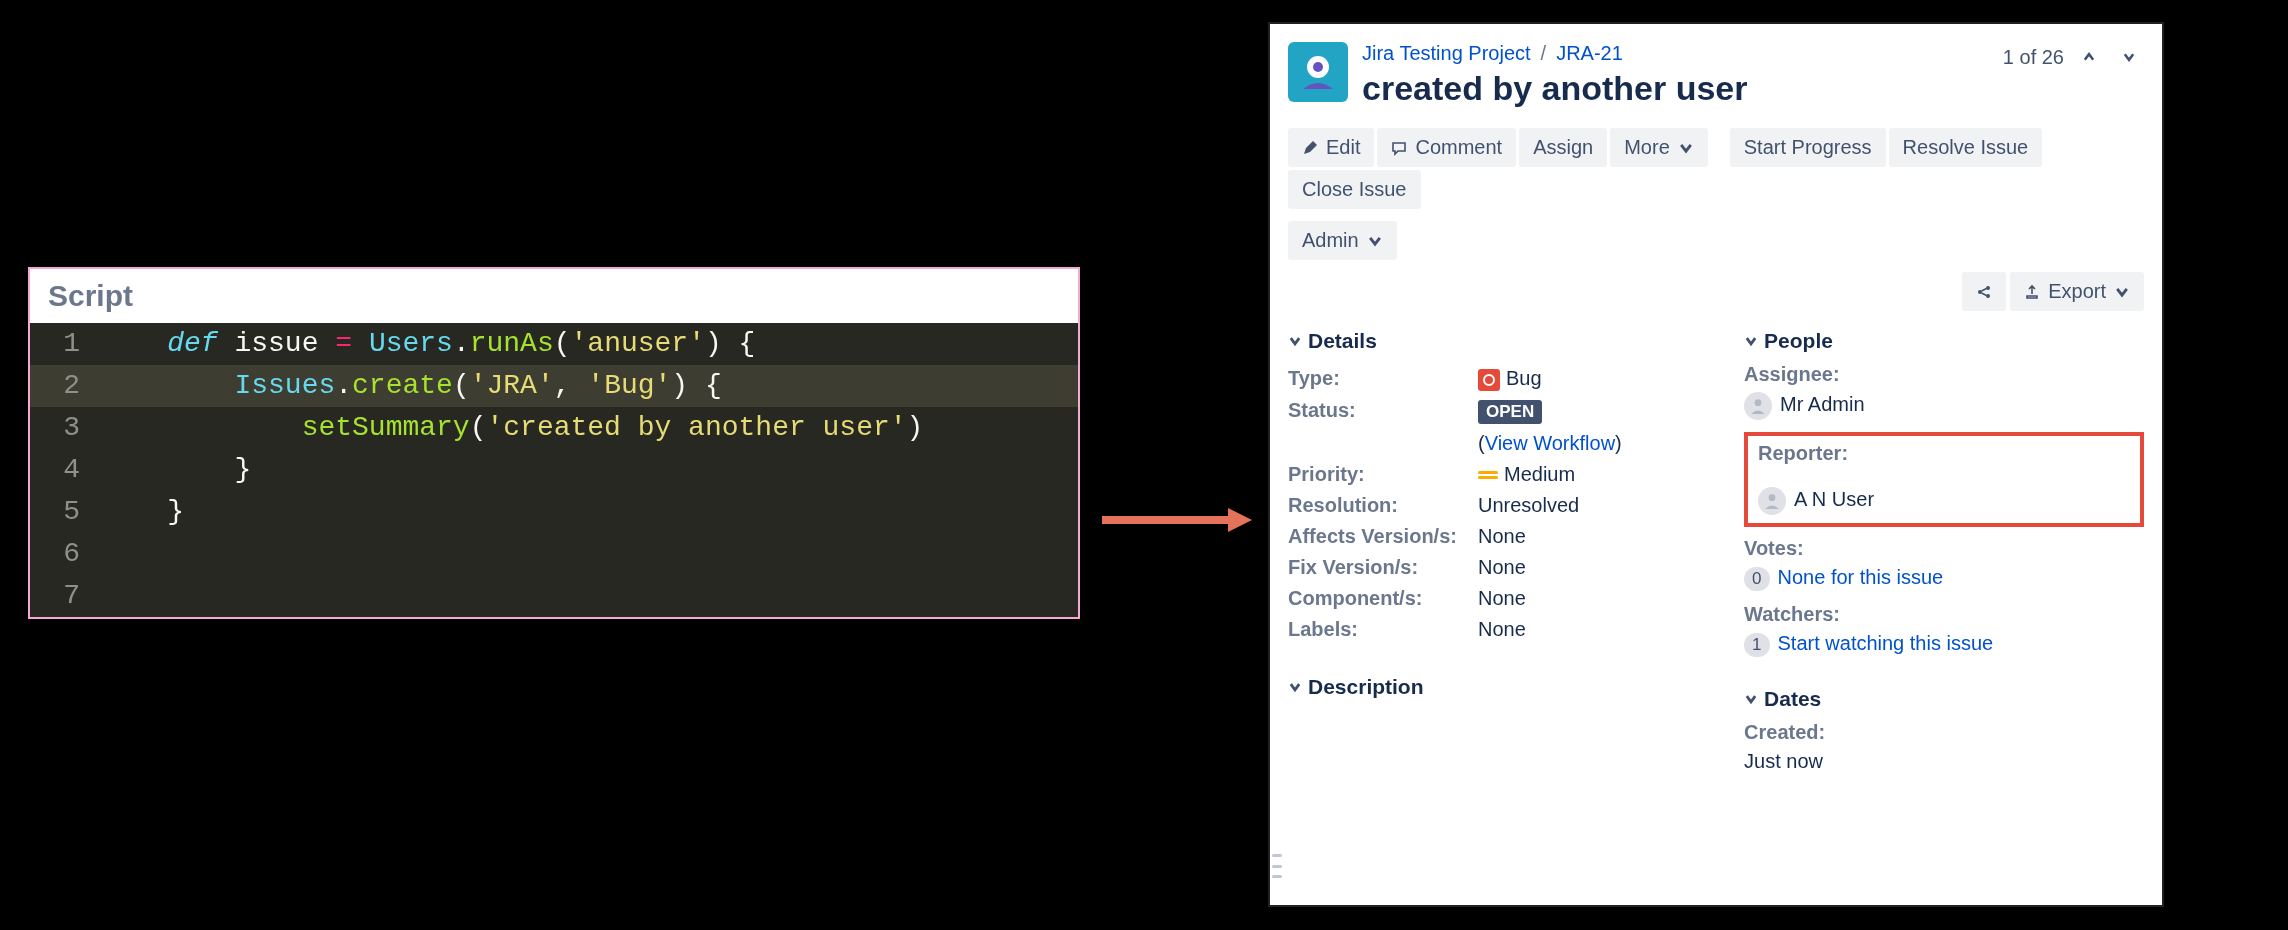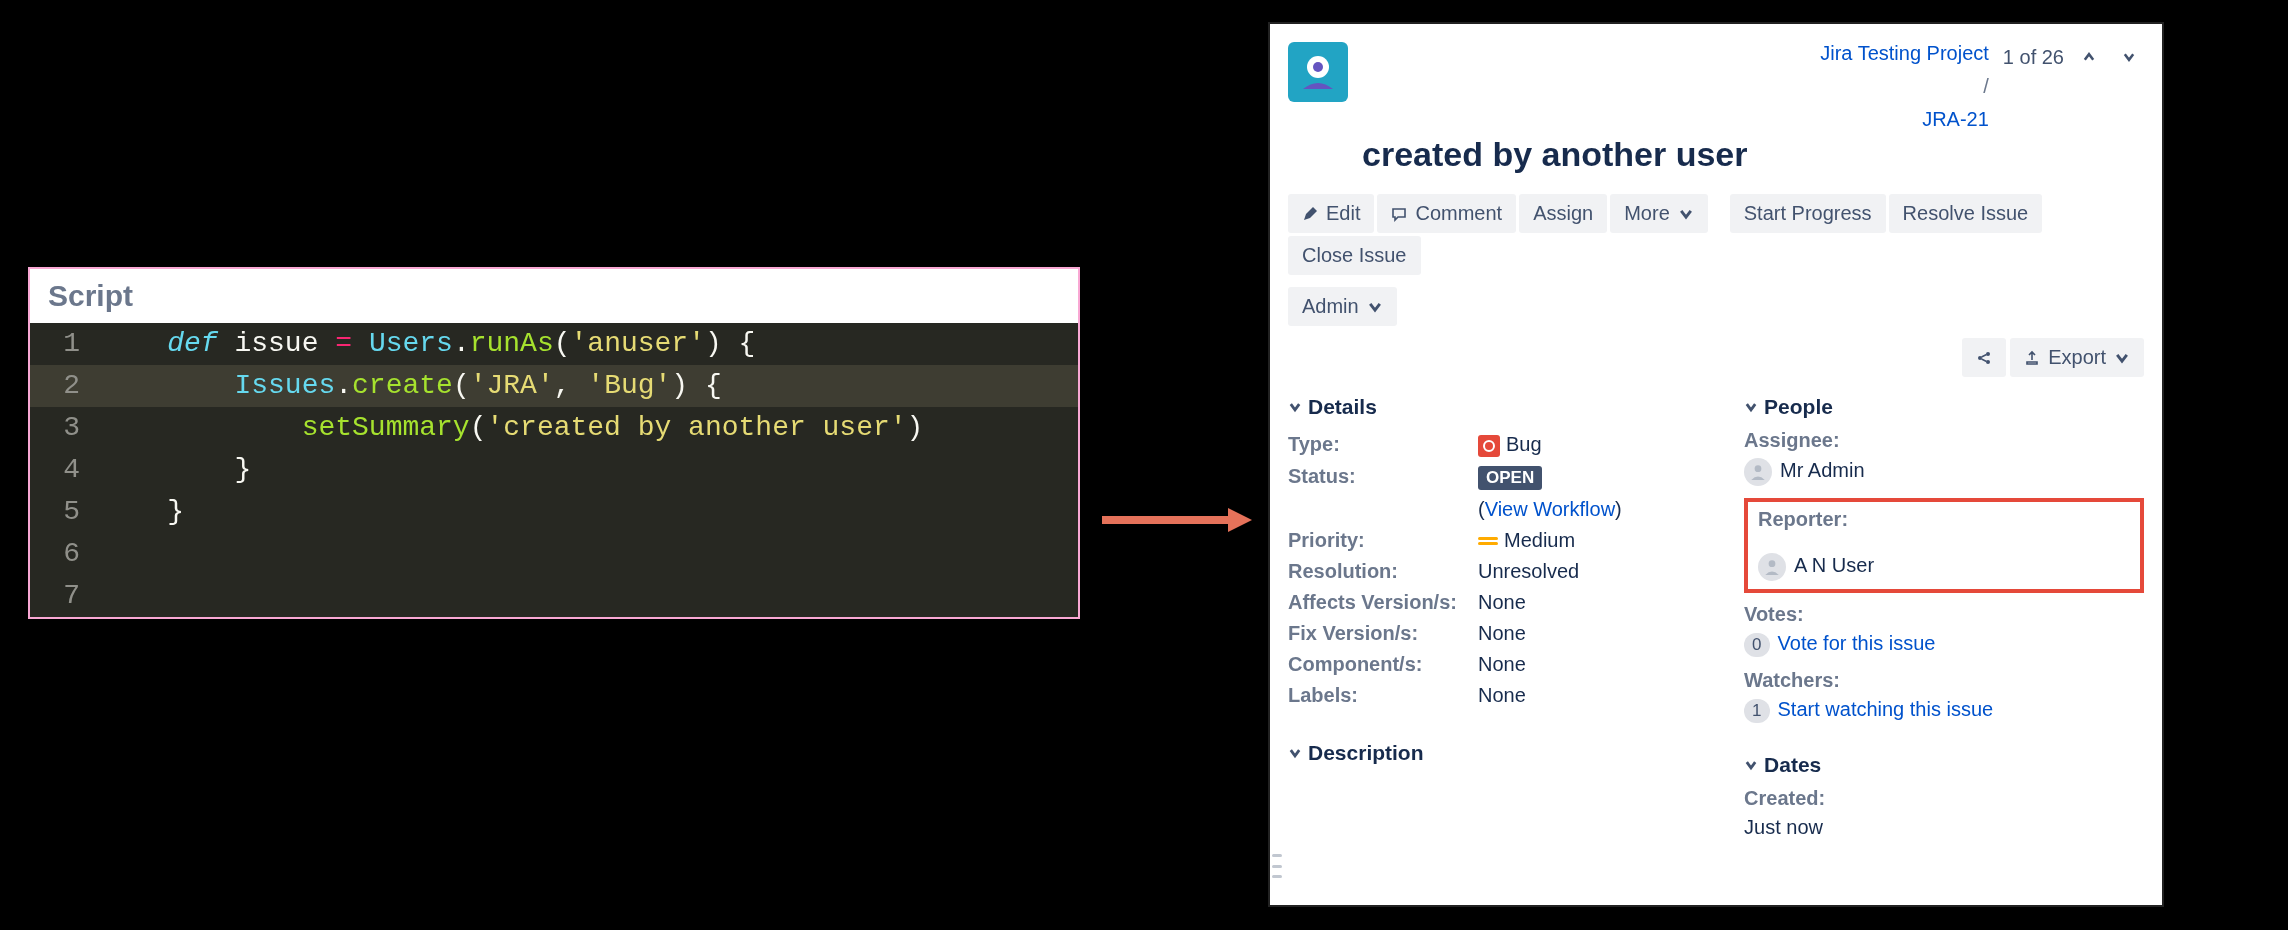--- a/index.html
+++ b/index.html
@@ -82,21 +82,21 @@
     color: #172b4d;
   }
   .jira-top { display: flex; align-items: flex-start; gap: 14px; }
   .project-icon {
     width: 60px; height: 60px;
     background: #22a4c4;
     border-radius: 6px;
     display:flex; align-items:center; justify-content:center;
     flex: 0 0 60px;
   }
-  .breadcrumb { display:flex; gap:10px; align-items:flex-end; font-size:20px;flex-direction:column; }
+  .breadcrumb { display:flex; gap:10px; align-items:flex-end; font-size:20px; }
   .breadcrumb a { color:#0052cc; text-decoration:none; }
   .breadcrumb .sep { color:#6b778c; }
   .summary { font-size:34px; font-weight:600; color:#172b4d; margin-top:4px; }
   .pager { margin-left:auto; display:flex; align-items:center; gap:10px; color:#42526e; }
   .chev-btn {
     width:30px; height:30px;
     border-radius:4px;
     display:flex; align-items:center; justify-content:center;
     color:#42526e;
   }
@@ -407,21 +407,21 @@
                 <circle cx="8" cy="5" r="3" fill="#b3bac5"></circle>
                 <path d="M2 15 Q8 9 14 15" fill="#b3bac5"></path>
               </svg>
             </span><span>A N User</span>
         </div>
       </div>
 
       <div class="right-block">
         <div class="field-label">Votes:</div>
         <div class="field-value">
-          <span class="count-badge">0</span><a class="link">Vote for this issue</a>
+          <span class="count-badge">0</span><a class="link">None for this issue</a>
         </div>
       </div>
 
       <div class="right-block">
         <div class="field-label">Watchers:</div>
         <div class="field-value">
           <span class="count-badge">1</span><a class="link">Start watching this issue</a>
         </div>
       </div>
 

